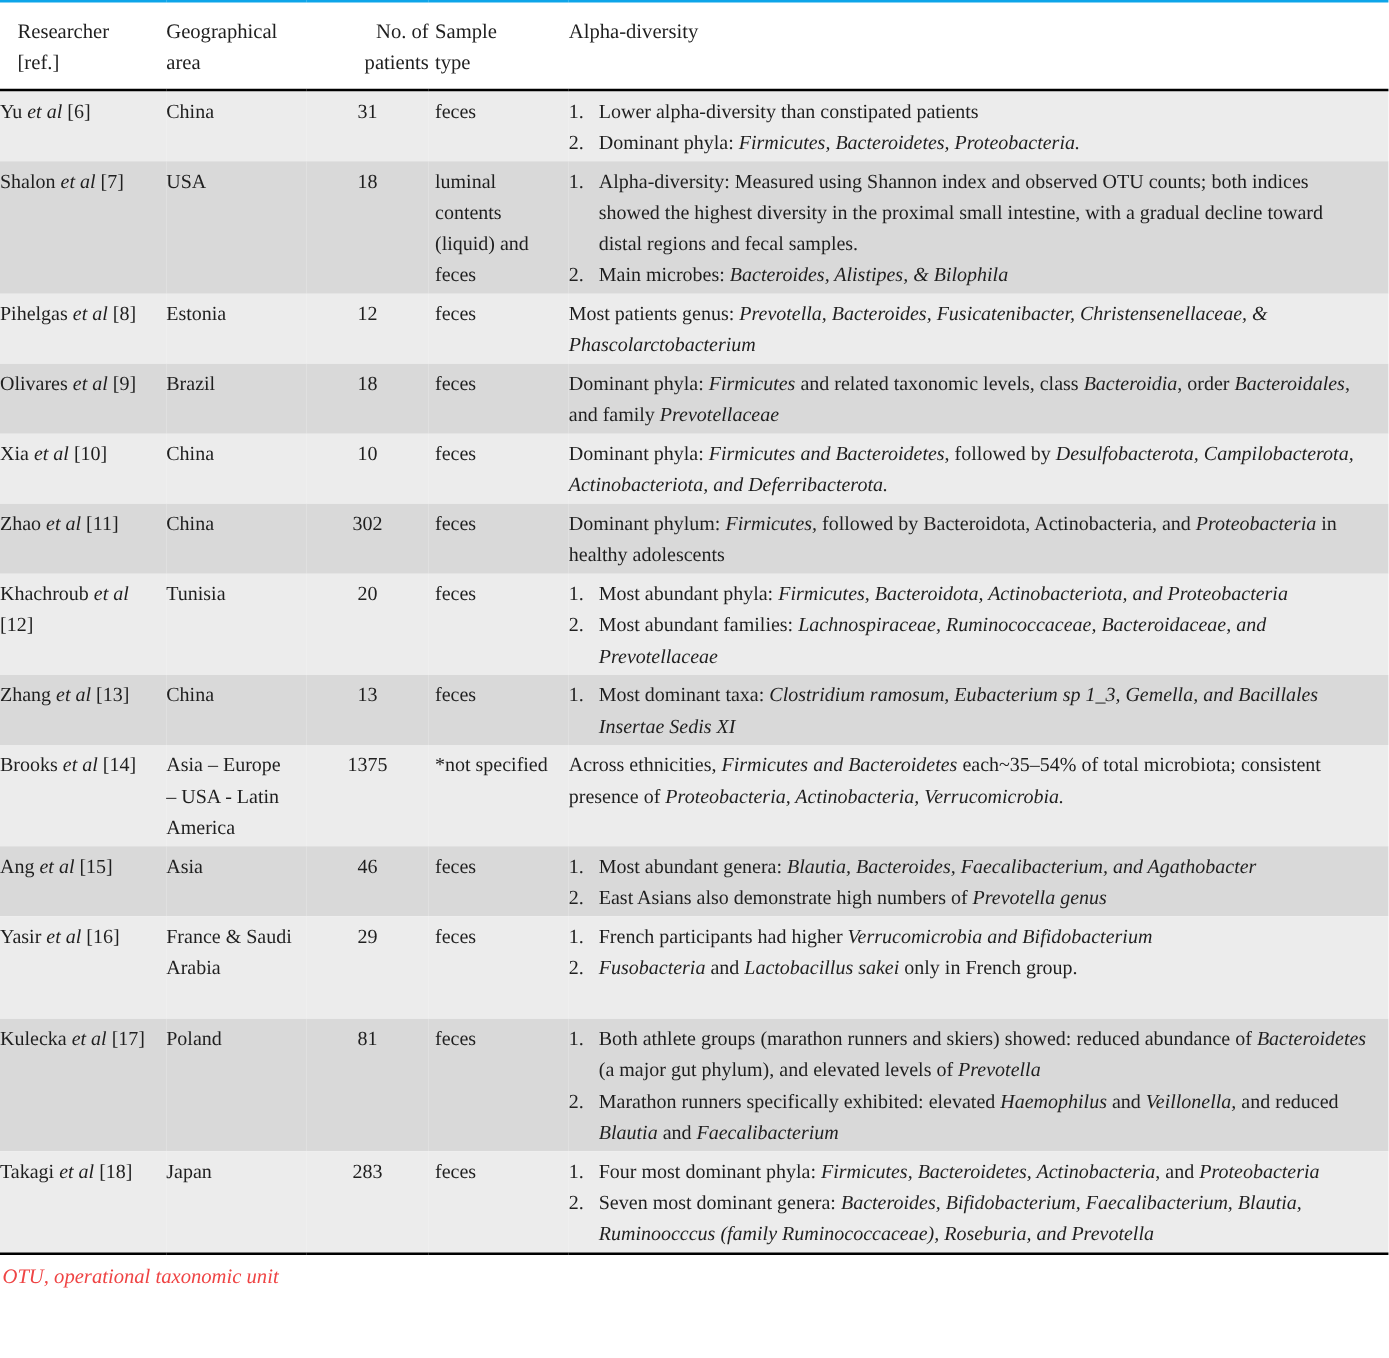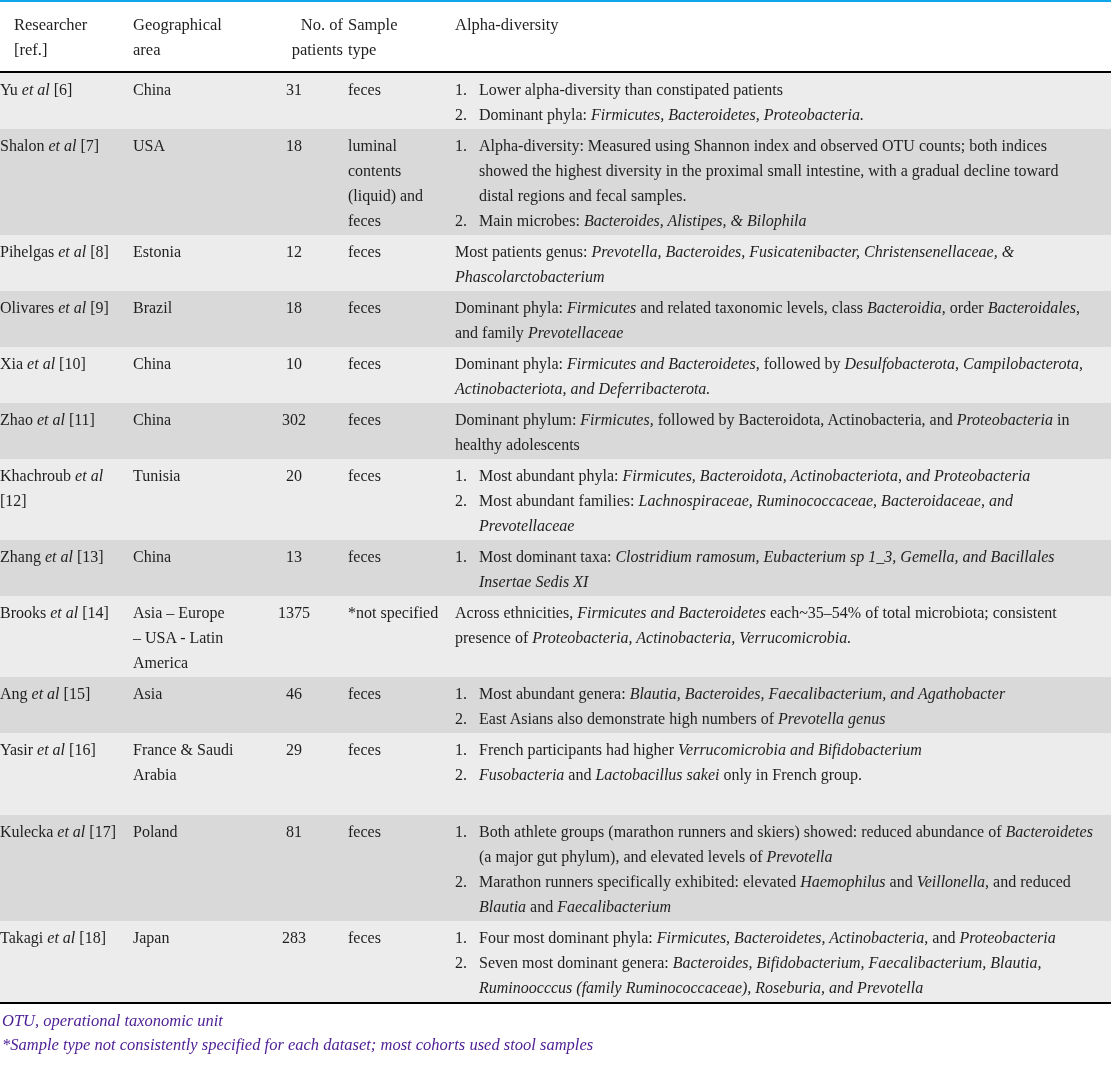--- a/index.html
+++ b/index.html
@@ -38,21 +38,21 @@
   td.cell-sample { padding-left: 5px; padding-right: 8px; }
   td.cell-alpha { padding-right: 14px; }
   
   .li { padding-left: 24px; }
   .li .num { display: inline-block; width: 24px; margin-left: -24px; }
   em { font-style: italic; }
   
   tbody tr:nth-child(11) td { height: 76px; }
   .footnotes { margin-top: 5px; padding-left: 2px; }
   .fn {
-    font-style: italic; font-size: 16.5px; line-height: 24px; color: #4c1d95;
+    font-style: italic; font-size: 16.5px; line-height: 24px; color: #ef4444;
   }
 </style>
 </head>
 <body>
 
 <div class="page">
   <table class="review-table">
     <colgroup>
       <col class="c1">
         <col class="c2">
@@ -205,15 +205,14 @@
           <td class="cell-sample">feces</td>
           <td class="cell-alpha">
             <div class="li"><span class="num">1.</span><span>Four most dominant phyla: </span><em>Firmicutes, Bacteroidetes, Actinobacteria</em><span>, and </span><em>Proteobacteria</em></div>
             <div class="li"><span class="num">2.</span><span>Seven most dominant genera: </span><em>Bacteroides, Bifidobacterium, Faecalibacterium, Blautia, Ruminoocccus (family Ruminococcaceae), Roseburia, and Prevotella</em></div>
           </td>
         </tr>
       </tbody>
   </table>
   <div class="footnotes">
     <div class="fn">OTU, operational taxonomic unit</div>
-    <div class="fn">*Sample type not consistently specified for each dataset; most cohorts used stool samples</div>
   </div>
 </div>
 
 </body></html>

